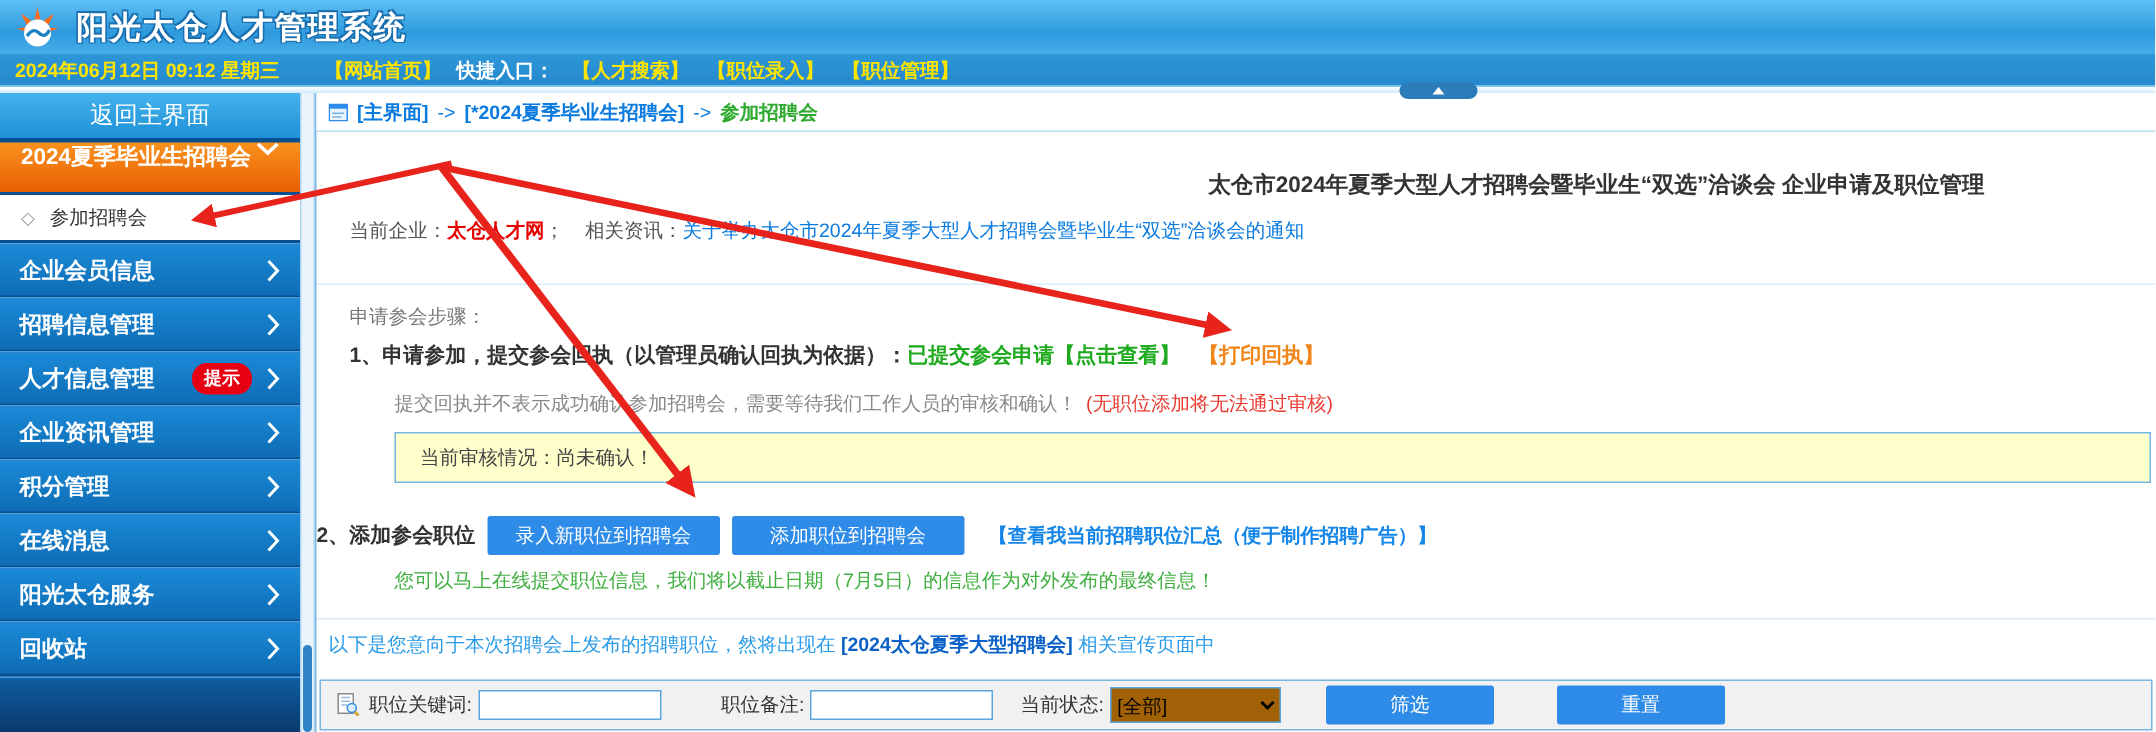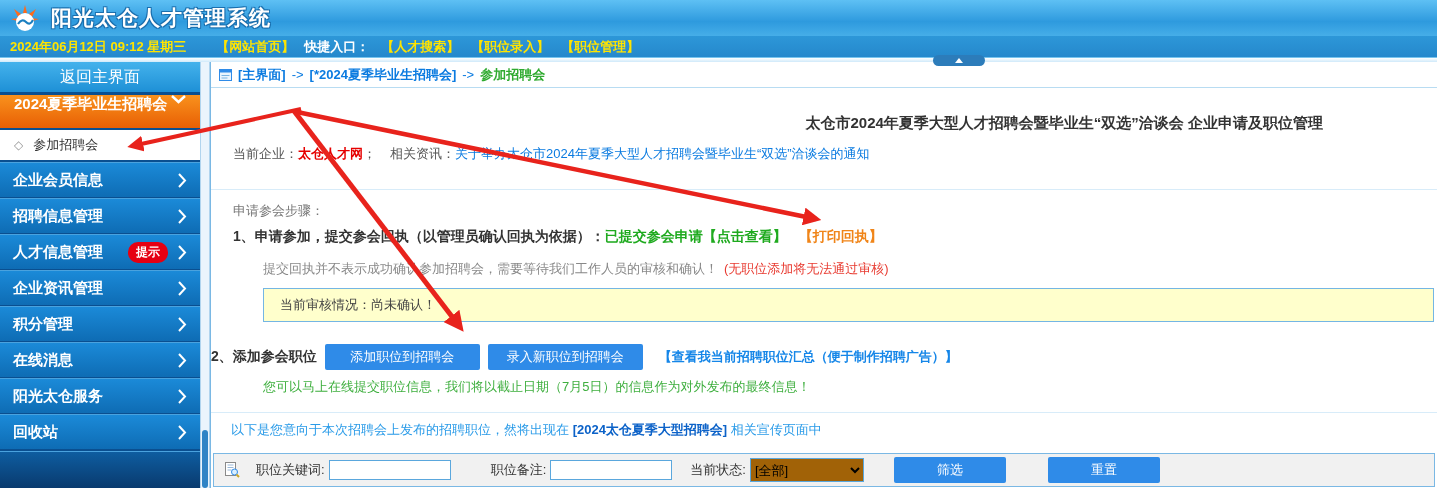--- a/index.html
+++ b/index.html
@@ -60,25 +60,25 @@
   .green-bold { color:#1faa1f; font-weight:bold; cursor:pointer; }
   .orange-bold { color:#f08519; font-weight:bold; cursor:pointer; margin-left:12px; }
   .note { margin-top:14px; padding-left:52px; color:#888; }
   .red-warn { color:#e83a30; margin-left:6px; }
   .audit-box { margin:10px 3px 0 52px; height:34px; line-height:32px; background:#ffffcc; border:1px solid #74b6e4; padding-left:16px; color:#444; }
   .step2-row { margin-top:22px; display:flex; align-items:center; gap:8px; }
   .step2-label { font-size:14px; font-weight:bold; }
   .btn { min-width:155px; height:26px; background:#2f8be8; color:#fff; border:none; font-size:13px; cursor:pointer; border-radius:2px; font-family:inherit; }
   .summary-link { color:#1586e8; font-weight:bold; cursor:pointer; margin-left:8px; }
   .tip { margin-top:8px; padding-left:52px; color:#3faf3f; }
-  .intro { margin-top:8px; padding-left:8px; color:#2a9be8;margin-left:12px; }
+  .intro { margin-top:8px; padding-left:8px; color:#2a9be8; }
   .intro-highlight { color:#0c62c8; font-weight:bold; }
 
   .filterbar { margin:14px 2px 0 2px; height:34px; background:#f1f1f1; border:1px solid #7ab8e4; display:flex; align-items:center; padding:0 10px; color:#333; }
-  .flabel { margin-left:16px; margin-right:4px; }
+  .flabel { margin-left:6px; margin-right:4px; }
   .txt { width:122px; height:20px; border:1px solid #5aa7dd; background:#fff; font-family:inherit; font-size:13px; padding:0 3px; }
   .sp-a { margin-left:40px; }
   .sp-b { margin-left:18px; }
   .sel { width:114px; height:24px; border:1px solid #5aa7dd; background:#a16207; font-family:inherit; font-size:13px; }
   .fbtn { width:112px; height:26px; background:#2f8be8; color:#fff; border:none; font-size:13px; border-radius:2px; cursor:pointer; font-family:inherit; }
   .fbtn.first { margin-left:30px; }
   .fbtn.second { margin-left:42px; }
 
   .arrows { position:absolute; left:0; top:0; z-index:40; pointer-events:none; }
 </style>
@@ -224,22 +224,22 @@
         <div class="note">
           <span>提交回执并不表示成功确认参加招聘会，需要等待我们工作人员的审核和确认！</span><span class="red-warn">(无职位添加将无法通过审核)</span>
         </div>
 
         <div class="audit-box">
           <span>当前审核情况：尚未确认！</span>
         </div>
 
         <div class="step2-row">
           <span class="step2-label">2、添加参会职位</span>
+          <button class="btn">录入新职位到招聘会</button>
           <button class="btn">添加职位到招聘会</button>
-          <button class="btn">录入新职位到招聘会</button>
           <a class="summary-link">【查看我当前招聘职位汇总（便于制作招聘广告）】</a>
         </div>
 
         <div class="tip">您可以马上在线提交职位信息，我们将以截止日期（7月5日）的信息作为对外发布的最终信息！</div>
 
         <div class="divider2"></div>
 
         <div class="intro">
           <span>以下是您意向于本次招聘会上发布的招聘职位，然将出现在 </span><span class="intro-highlight">[2024太仓夏季大型招聘会]</span><span> 相关宣传页面中</span>
         </div>

